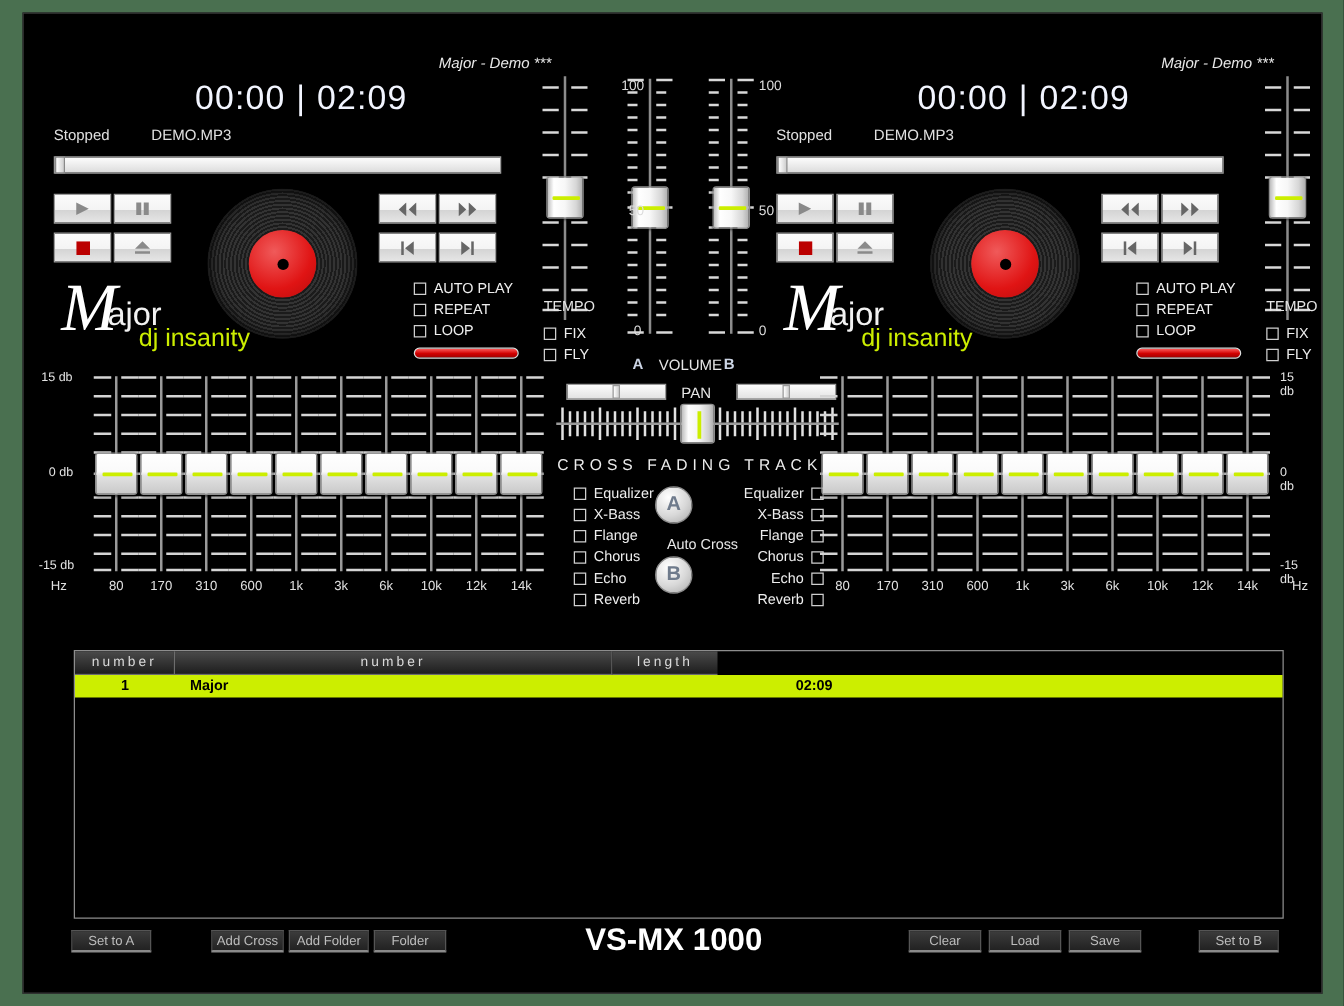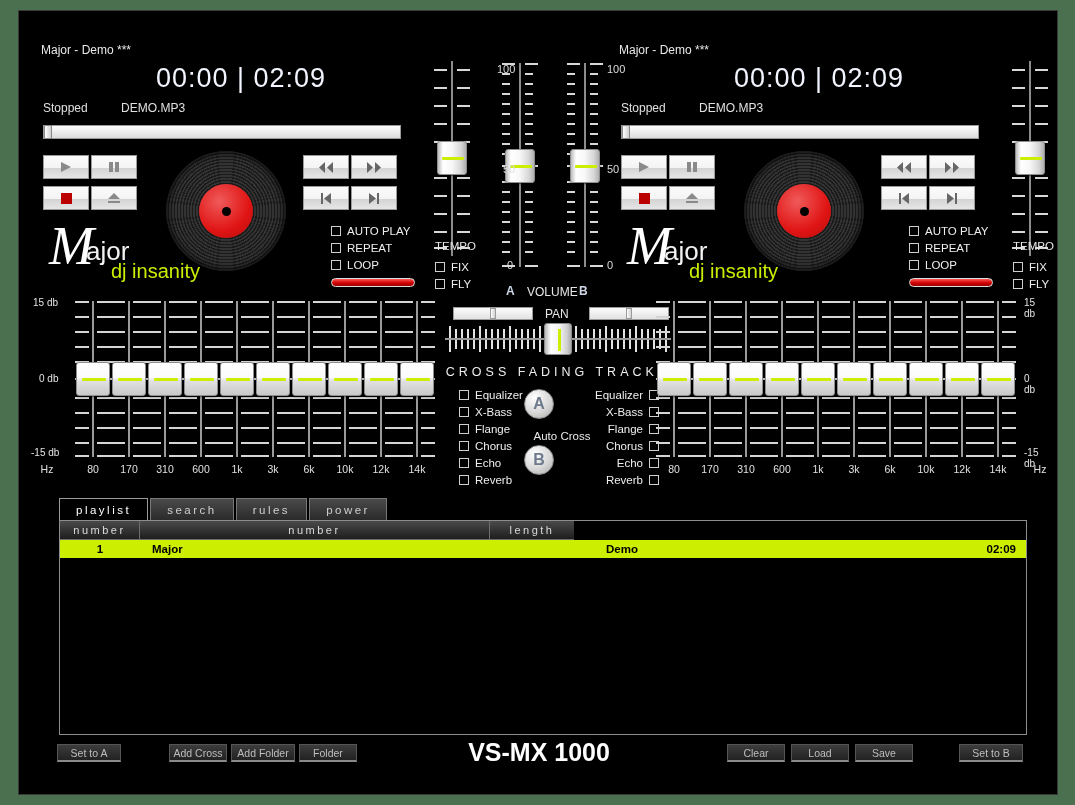--- a/index.html
+++ b/index.html
@@ -17,21 +17,21 @@
   }
   .decks-area { position: absolute; left: 0; top: 0; width: 1040px; height: 470px; }
 
   
   .deck { position: absolute; top: 0; width: 400px; height: 250px; }
   .deck.left  { left: 22px; }
   .deck.right { left: 600px; }
 
   .track-title {
     position: absolute; top: 32px; width: 100%;
-    text-align: left; color: #e8e8e8; font-size: 12px;
+    text-align: right; color: #e8e8e8; font-size: 12px; font-style: italic;
   }
   .time-display {
     position: absolute; top: 52px; width: 100%;
     text-align: center; color: #f2f5ff; font-size: 27px;
     letter-spacing: 1px;
   }
   .status-row { position: absolute; top: 90px; left: 2px; color: #e0e0e0; font-size: 12px; }
   .status-row .fname { margin-left: 30px; }
 
   .seekbar {
@@ -1733,37 +1733,30 @@
           <div class="trow" style="top:154px">
             <i class="a"></i>
             <i class="b"></i>
           </div>
           <div class="eq-thumb"></div>
           <div class="eq-flbl">14k</div>
         </div>
     </div>
   </div>
 
-  <div class="tabs">
-    <div class="tab active">playlist</div>
-    <div class="tab">search</div>
-    <div class="tab">rules</div>
-    <div class="tab">power</div>
-  </div>
 
   <div class="pl-box">
     <div class="pl-head">
       <div class="c-num">number</div>
       <div class="c-tit">number</div>
       <div class="c-len">length</div>
     </div>
     <div class="pl-row">
       <div class="c-num">1</div>
       <div class="c-art">Major</div>
-      <div class="c-tit">Demo</div>
       <div class="c-len">02:09</div>
     </div>
   </div>
 
   <div class="btm-btn" style="left:38px;  width:64px;">Set to A</div>
   <div class="btm-btn" style="left:150px; width:58px;">Add Cross</div>
   <div class="btm-btn" style="left:212px; width:64px;">Add Folder</div>
   <div class="btm-btn" style="left:280px; width:58px;">Folder</div>
   <div class="brand">VS-MX 1000</div>
   <div class="btm-btn" style="left:708px; width:58px;">Clear</div>

